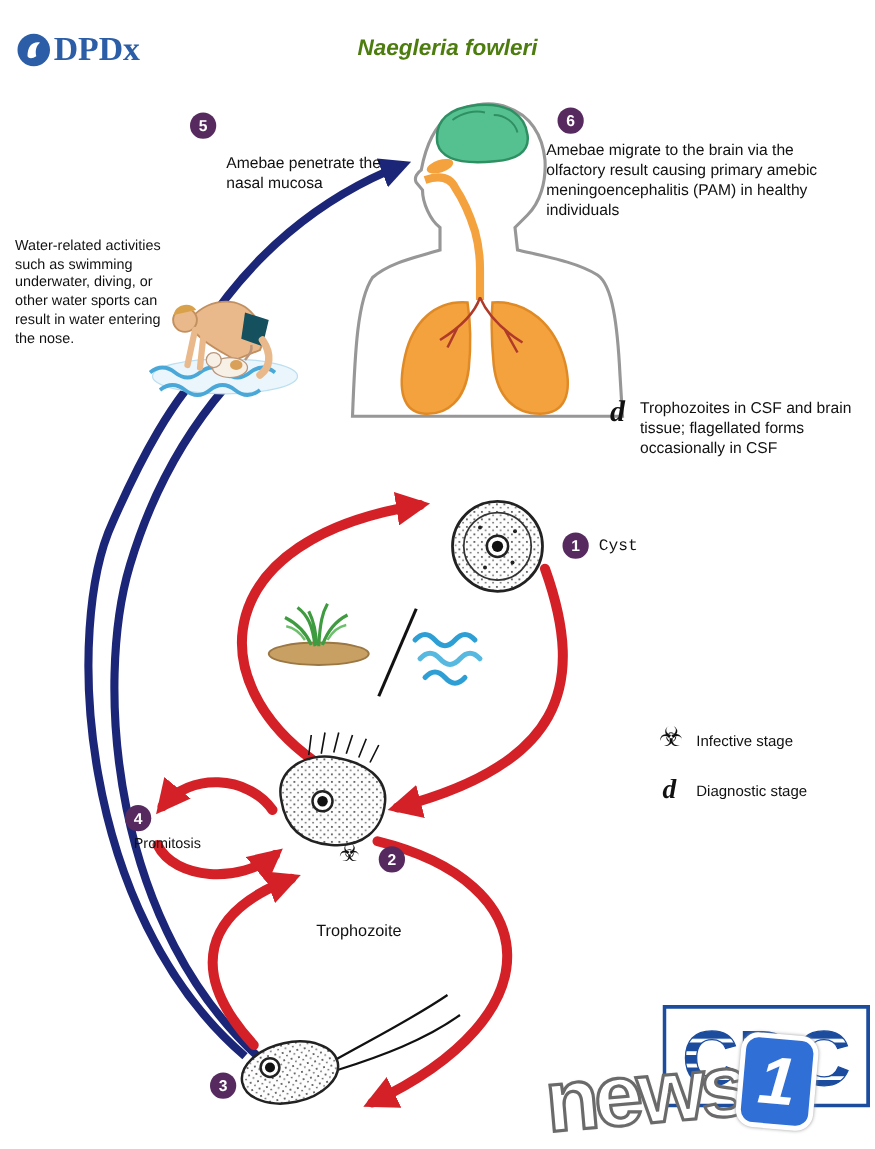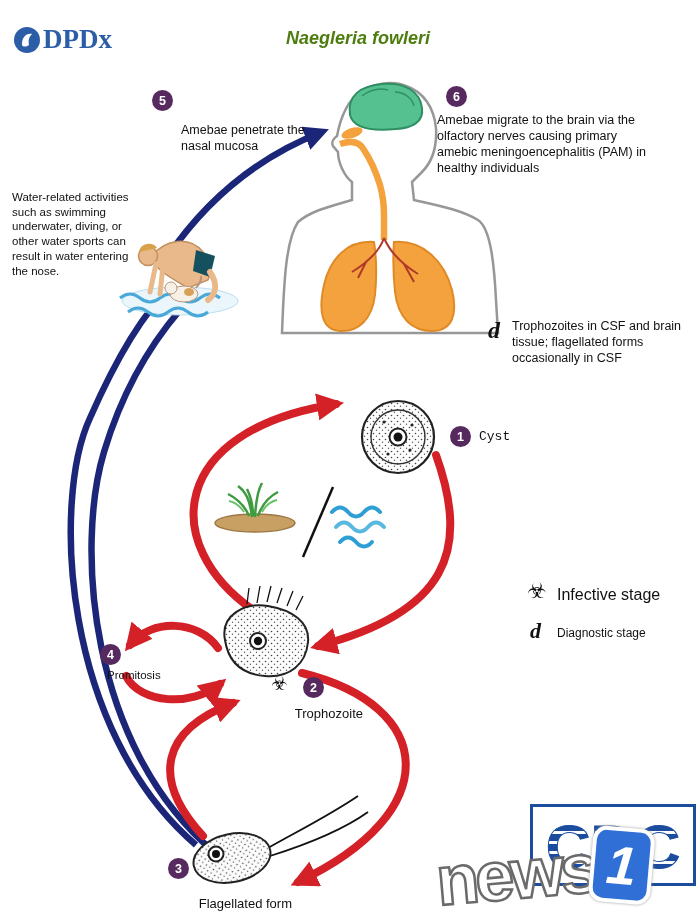--- a/index.html
+++ b/index.html
@@ -14,21 +14,21 @@
   .title { position:absolute; left:238px; top:28px; width:240px; text-align:center;
            font-style:italic; font-weight:bold; font-size:18px; color:#4d7c0f; z-index:5;}
   .logo { position:absolute; left:14px; top:24px; display:flex; align-items:center; gap:3px;
           color:#2b5ea7; font-family:"Liberation Serif", serif; font-weight:bold; font-size:27px; z-index:5;}
   .logo-circle { width:26px; height:26px; border-radius:50%; background:#2b5ea7; position:relative; }
   .icon { position:absolute; color:#111; z-index:5; }
   .bio { font-size:22px; line-height:1; font-family:"DejaVu Sans", sans-serif; }
   .diag { font-family:"Liberation Serif", serif; font-weight:bold; font-style:italic;
           font-size:24px; line-height:1; }
   .lbl { position:absolute; font-size:13px; color:#111; z-index:5; }
-  .center { text-align:right; }
+  .center { text-align:left;margin-top:31px; }
   .cdc-wrap { position:absolute; left:530px; top:804px; z-index:6; }
   .news { position:absolute; left:436px; top:832px; z-index:7; transform:rotate(-5deg);
           display:flex; align-items:center; }
   .news-word { font-size:70px; font-weight:bold; letter-spacing:-4px; color:#fff;
                -webkit-text-stroke:2.5px #6a6a6a; text-shadow:0 0 2px #888; }
   .news-one { width:62px; height:76px; margin-left:-4px; background:#2f6fd6; border:4px solid #fff;
               border-radius:14px; transform:rotate(10deg); display:flex; align-items:center;
               justify-content:center; color:#fff; font-weight:bold; font-style:italic;
               font-size:54px; box-shadow:0 0 3px #999; }
 </style>
@@ -159,32 +159,32 @@
     </span>
     <span>DPDx</span>
   </div>
 
   <div class="title">Naegleria fowleri</div>
 
   <div class="badge" style="left:152px; top:90px;">5</div>
   <div class="txt" style="left:181px; top:90px; width:150px;margin-top:32px;">Amebae penetrate the nasal mucosa</div>
 
   <div class="badge" style="left:446px; top:86px;">6</div>
-  <div class="txt" style="left:437px; top:112px; width:222px;">Amebae migrate to the brain via the olfactory nerves causing primary amebic meningoencephalitis (PAM) in healthy individuals</div>
+  <div class="txt" style="left:437px; top:112px; width:222px;">Amebae migrate to the brain via the olfactory result causing primary amebic meningoencephalitis (PAM) in healthy individuals</div>
 
   <div class="txt" style="left:12px; top:190px; width:134px; font-size:11.5px;">Water-related activities such as swimming underwater, diving, or other water sports can result in water entering the nose.</div>
 
   <span class="icon diag" style="left:488px; top:318px;">d</span>
   <div class="txt" style="left:512px; top:318px; width:172px;">Trophozoites in CSF and brain tissue; flagellated forms occasionally in CSF</div>
 
   <div class="badge" style="left:450px; top:426px;">1</div>
   <div class="lbl" style="left:479px; top:429px;font-family:Liberation Mono, monospace;">Cyst</div>
 
   <span class="icon bio" style="left:527px; top:580px;">☣</span>
-  <div class="lbl" style="left:557px; top:586px; font-size:16px;">Infective stage</div>
+  <div class="lbl" style="left:557px; top:586px; font-size:12px;">Infective stage</div>
   <span class="icon diag" style="left:530px; top:620px; font-size:22px;">d</span>
   <div class="lbl" style="left:557px; top:626px; font-size:12px;">Diagnostic stage</div>
 
   <div class="badge" style="left:100px; top:644px;">4</div>
   <div class="lbl" style="left:80px; top:669px; font-size:11.5px;padding-left:27px;">Promitosis</div>
 
   <span class="icon bio" style="left:271px; top:674px; font-size:19px;">☣</span>
   <div class="badge" style="left:303px; top:677px;">2</div>
   <div class="lbl center" style="left:253px; top:706px; width:110px;">Trophozoite</div>
 

